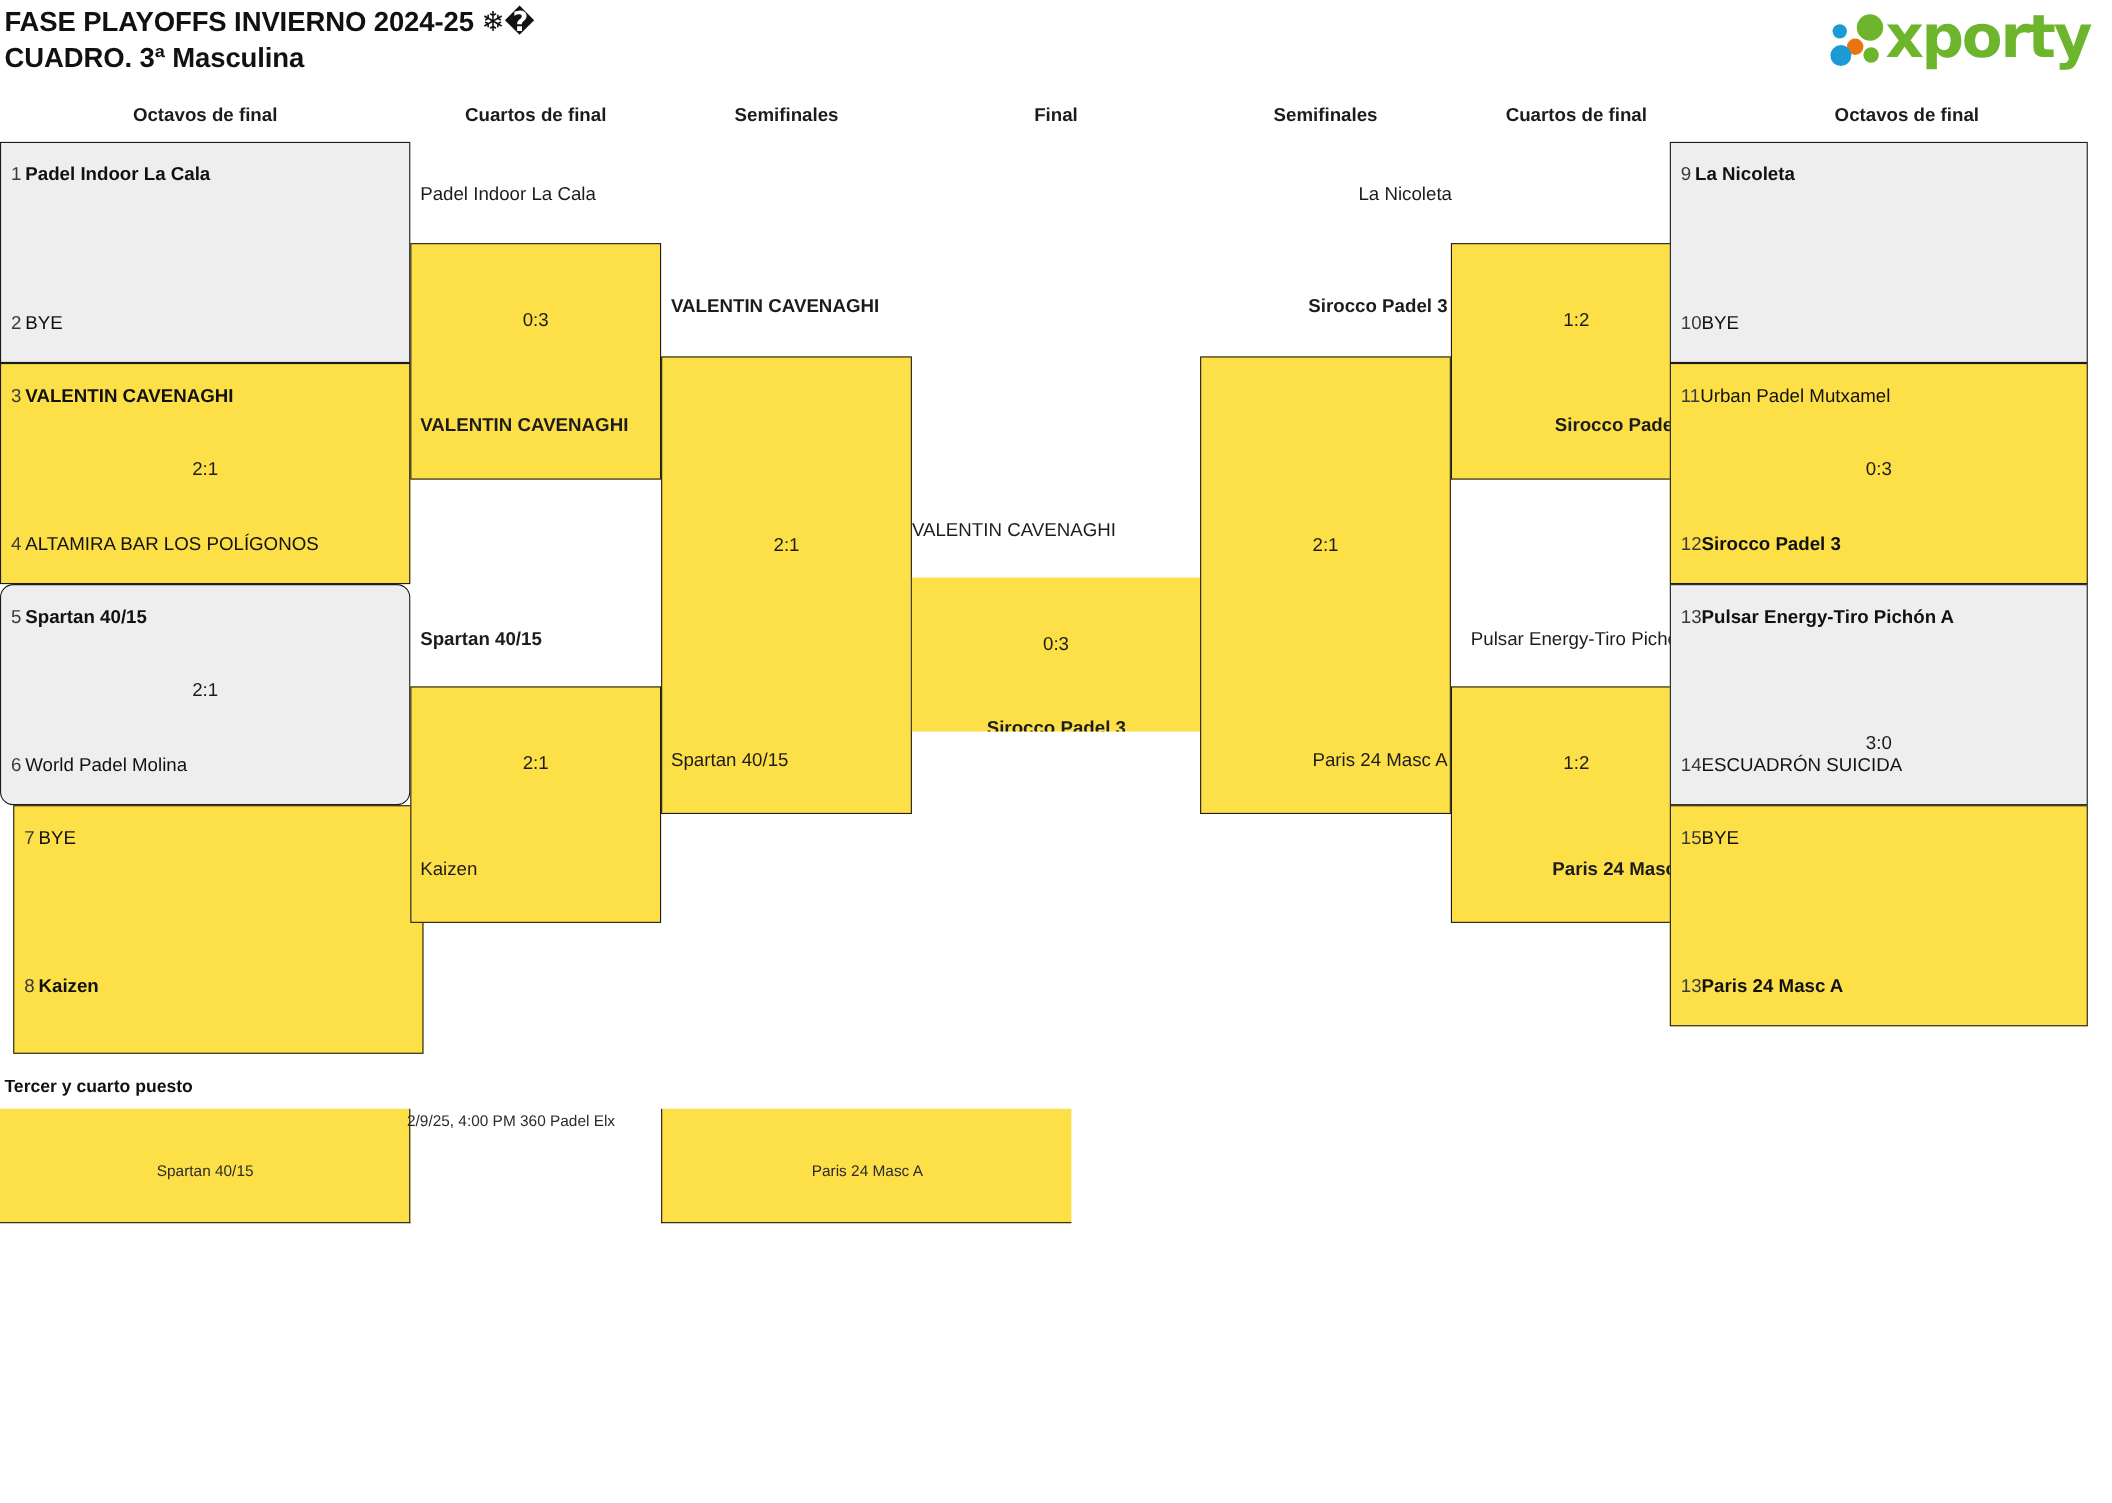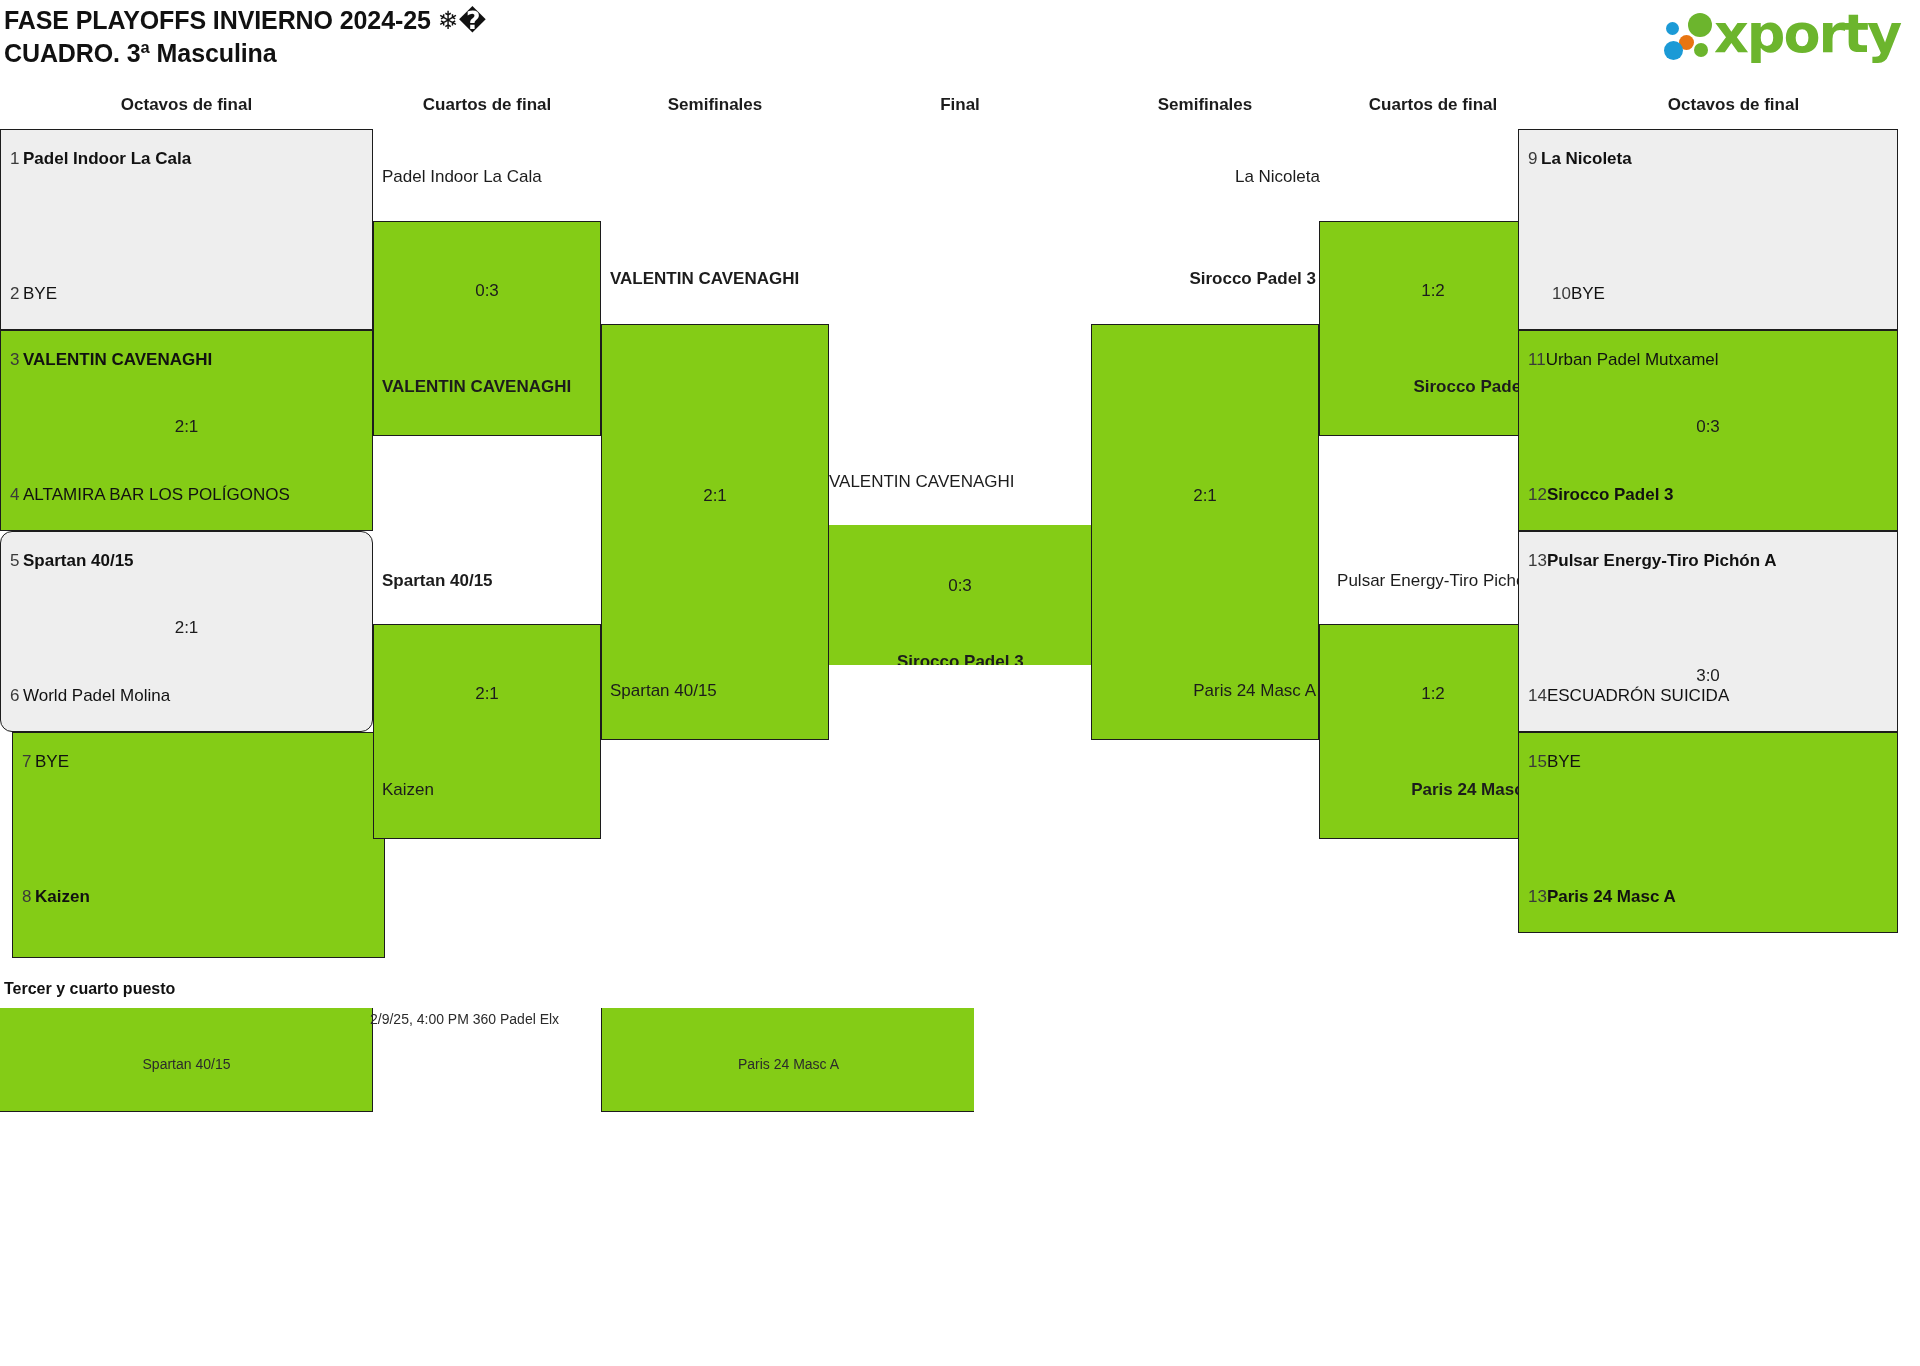--- a/index.html
+++ b/index.html
@@ -59,21 +59,21 @@
     font-weight: bold;
     color: #1c1c1c;
     text-align: center;
     white-space: nowrap;
   }
 
   
   .box {
     position: absolute;
     border: 1px solid #1c1c1c;
-    background: #84cc16;
+    background: #fde047;
     overflow: hidden;
   }
   .box.shaded { background: #eeeeee; }
   .box.noborder { border: none; }
 
   .seed-row {
     position: absolute;
     left: 0;
     width: 100%;
     height: 24px;
@@ -246,21 +246,21 @@
 <div class="box" style="left:1319px; top:624px; width:228px; height:215px;">
   <div class="score" style="top:58px;">1:2</div>
   <div class="team-label win right" style="left:4px; top:154px; width:216px;">Paris 24 Masc A</div>
 </div>
 
 <div class="box shaded" style="left:1518px; top:129px; width:380px; height:201px;">
   <div class="seed-row" style="top:17px;">
     <span class="seed-num">9</span><span class="seed-name win">La Nicoleta</span>
   </div>
   <div class="score" style="top:88px;"></div>
-  <div class="seed-row" style="top:152px;padding-left:24px;">
+  <div class="seed-row" style="top:152px;">
     <span class="seed-num">10</span><span class="seed-name">BYE</span>
   </div>
 </div>
 
 <div class="box" style="left:1518px; top:330px; width:380px; height:201px;">
   <div class="seed-row" style="top:17px;">
     <span class="seed-num">11</span><span class="seed-name">Urban Padel Mutxamel</span>
   </div>
   <div class="score" style="top:85px;">0:3</div>
   <div class="seed-row" style="top:152px;">

